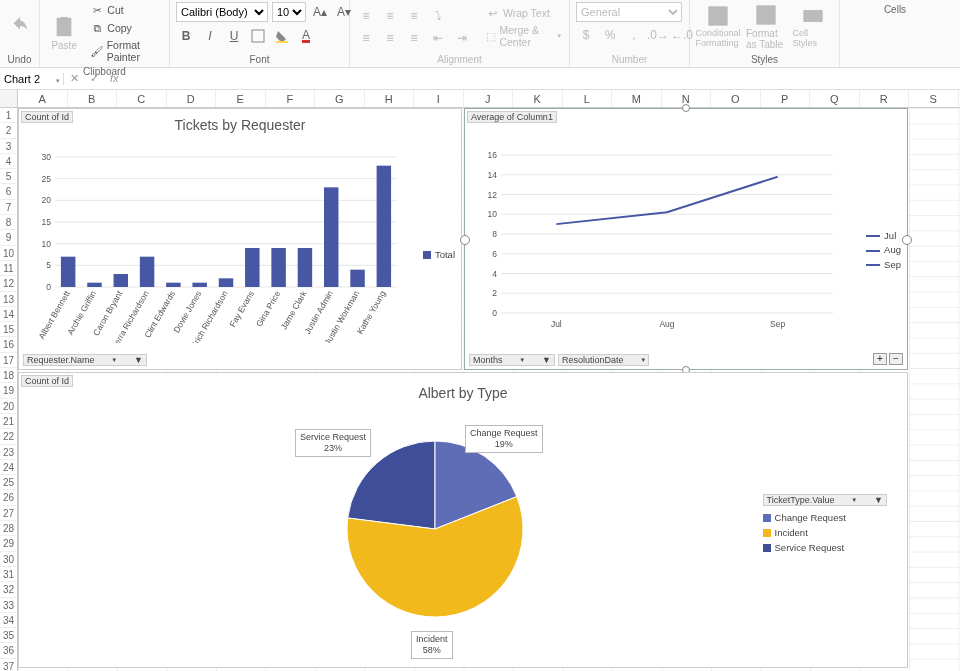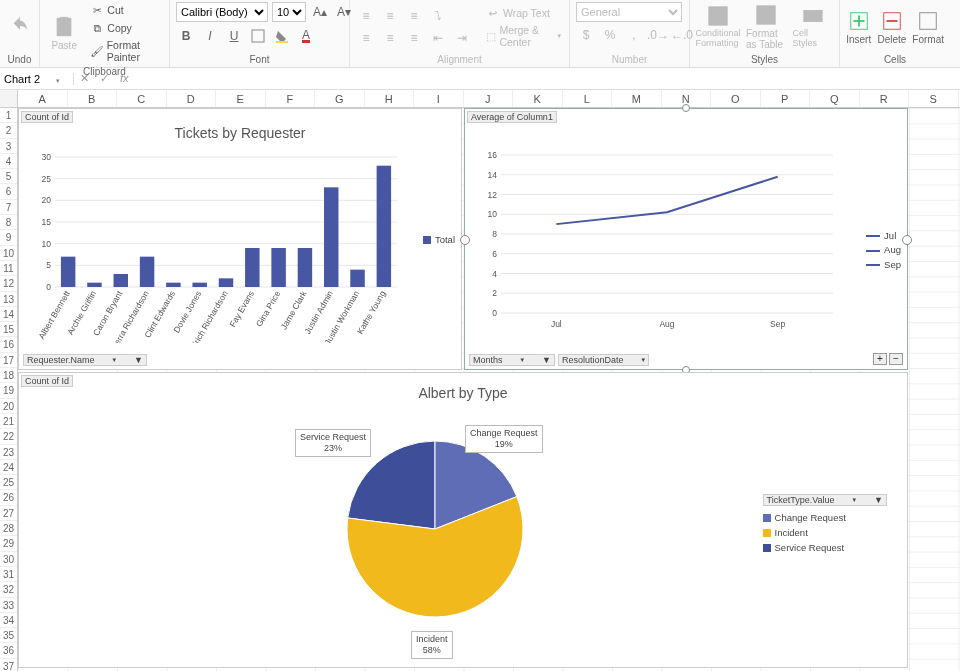--- a/index.html
+++ b/index.html
@@ -16,21 +16,21 @@
   .smbtn .ic { width: 14px; height: 14px; display:inline-flex; align-items:center; justify-content:center; }
   .col { display: flex; flex-direction: column; gap: 2px; }
   .row { display: flex; align-items: center; gap: 4px; }
   select.fsel{ font-size:11px; height:20px; border:1px solid #ccc; background:#fff;}
   .ibtn { width:20px; height:20px; display:inline-flex; align-items:center; justify-content:center; color:#666; border:1px solid transparent; cursor:pointer; font-size:12px;}
   .dimmed{color:#bbb !important;}
   .dimmed *{color:#bbb !important; fill:#bbb;}
 
   
   .fbar { display:flex; align-items:center; height:22px; border-bottom:1px solid #ddd; }
-  .namebox{ width:74px; border-right:1px solid #ddd; padding:0 4px; display:flex; align-items:flex-end;}
+  .namebox{ width:64px; border-right:1px solid #ddd; padding:0 4px; display:flex; align-items:flex-end;}
   .namebox input{ width:52px; border:none; font-size:11px; outline:none;}
   .fxarea{ display:flex; align-items:center; gap:6px; padding:0 6px; color:#999;}
   .fxarea .ic{width:14px;height:14px;}
 
   
   .colhdr{ display:flex; height:18px; border-bottom:1px solid #ccc; background:#fff;}
   .rownumgutter{ width:18px; border-right:1px solid #ccc; background:#f4f4f4;}
   .ch { width:49.5px; text-align:center; font-size:11px; color:#555; border-right:1px solid #eee; line-height:18px;}
 
   
@@ -205,43 +205,20 @@
         <svg viewBox="0 0 24 24">
             <rect x="2" y="6" width="20" height="12" fill="none" stroke="#bbb"></rect>
           </svg>
         <span style="font-size:9px;line-height:1.1">Cell Styles</span>
       </div>
     </div>
     <div class="label">Styles</div>
   </div>
 
   <div class="ribgrp" style="width:110px;border-right:none">
-    <div class="body">
-      <div class="bigbtn">
-        <svg viewBox="0 0 24 24">
-            <rect x="3" y="3" width="18" height="18" fill="none" stroke="#3c7"></rect>
-            <line x1="12" y1="6" x2="12" y2="18" stroke="#3c7" stroke-width="2"></line>
-            <line x1="6" y1="12" x2="18" y2="12" stroke="#3c7" stroke-width="2"></line>
-          </svg>
-        <span>Insert</span>
-      </div>
-      <div class="bigbtn">
-        <svg viewBox="0 0 24 24">
-            <rect x="3" y="3" width="18" height="18" fill="none" stroke="#d44"></rect>
-            <line x1="6" y1="12" x2="18" y2="12" stroke="#d44" stroke-width="2"></line>
-          </svg>
-        <span>Delete</span>
-      </div>
-      <div class="bigbtn" style="width:34px">
-        <svg viewBox="0 0 24 24">
-            <rect x="3" y="3" width="18" height="18" fill="none" stroke="#888"></rect>
-          </svg>
-        <span>Format</span>
-      </div>
-    </div>
     <div class="label">Cells</div>
   </div>
 </div>
 
 <div class="fbar">
   <div class="namebox">
     <input value="Chart 2" style="">
       <span class="dd" style="color:#888">▾</span>
   </div>
   <div class="fxarea">
@@ -313,21 +290,21 @@
       <div>33</div>
       <div>34</div>
       <div>35</div>
       <div>36</div>
       <div>37</div>
     </div>
   <div class="gridarea">
 
     <div class="chart" style="left:0;top:0;width:444px;height:262px">
       <div class="pivlbl" style="left:2px;top:2px">Count of Id</div>
-      <div class="chtitle" style="margin-top:10px">Tickets by Requester</div>
+      <div class="chtitle" style="margin-top:2px">Tickets by Requester</div>
       <svg id="barchart" width="380" height="190" style="position:absolute;left:8px;top:44px">
           <line class="gridline" x1="28" y1="134" x2="370" y2="134"></line>
           <text class="catlbl" x="24" y="137" text-anchor="end">0</text>
           <line class="gridline" x1="28" y1="112.33333333333334" x2="370" y2="112.33333333333334"></line>
           <text class="catlbl" x="24" y="115.33333333333334" text-anchor="end">5</text>
           <line class="gridline" x1="28" y1="90.66666666666667" x2="370" y2="90.66666666666667"></line>
           <text class="catlbl" x="24" y="93.66666666666667" text-anchor="end">10</text>
           <line class="gridline" x1="28" y1="69" x2="370" y2="69"></line>
           <text class="catlbl" x="24" y="72" text-anchor="end">15</text>
           <line class="gridline" x1="28" y1="47.33333333333334" x2="370" y2="47.33333333333334"></line>
@@ -356,21 +333,21 @@
           <text class="catlbl" transform="translate(253.6153846153846,140) rotate(-60)" text-anchor="end">Gina Price</text>
           <rect class="bar" x="270.6884615384615" y="95" width="14.46923076923077" height="39"></rect>
           <text class="catlbl" transform="translate(279.9230769230769,140) rotate(-60)" text-anchor="end">Jame Clark</text>
           <rect class="bar" x="296.99615384615385" y="34.33333333333333" width="14.46923076923077" height="99.66666666666667"></rect>
           <text class="catlbl" transform="translate(306.2307692307692,140) rotate(-60)" text-anchor="end">Justin Admin</text>
           <rect class="bar" x="323.30384615384617" y="116.66666666666667" width="14.46923076923077" height="17.333333333333332"></rect>
           <text class="catlbl" transform="translate(332.53846153846155,140) rotate(-60)" text-anchor="end">Justin Workman</text>
           <rect class="bar" x="349.61153846153843" y="12.666666666666671" width="14.46923076923077" height="121.33333333333333"></rect>
           <text class="catlbl" transform="translate(358.8461538461538,140) rotate(-60)" text-anchor="end">Kathe Young</text>
         </svg>
-      <div class="legend" style="position:absolute;right:6px;top:125px">
+      <div class="legend" style="position:absolute;right:6px;top:140px">
         <span class="sw" style="background:#4757a3"></span><span>Total</span>
       </div>
       <div style="position:absolute;left:4px;bottom:3px">
         <span class="fbtn">
             <span>Requester.Name</span>
             <span class="dd">▾</span>
             <span>▼</span>
           </span>
       </div>
     </div>

